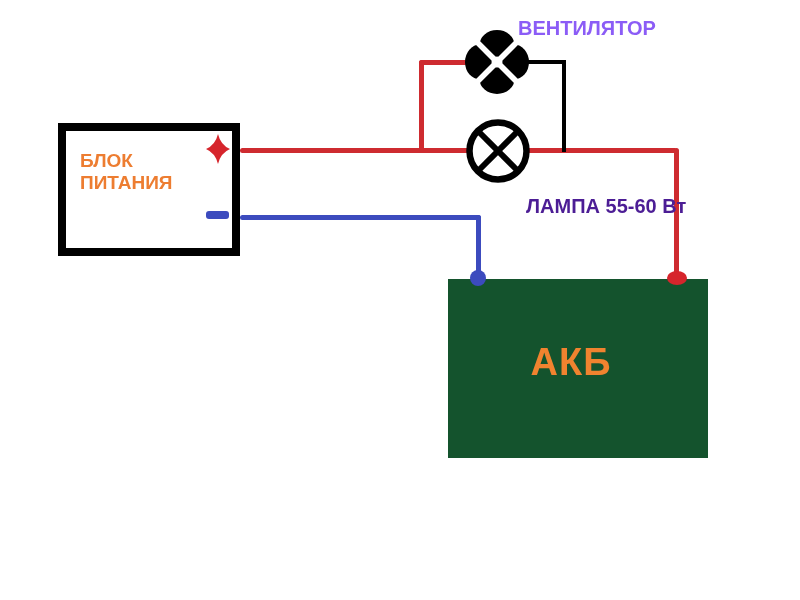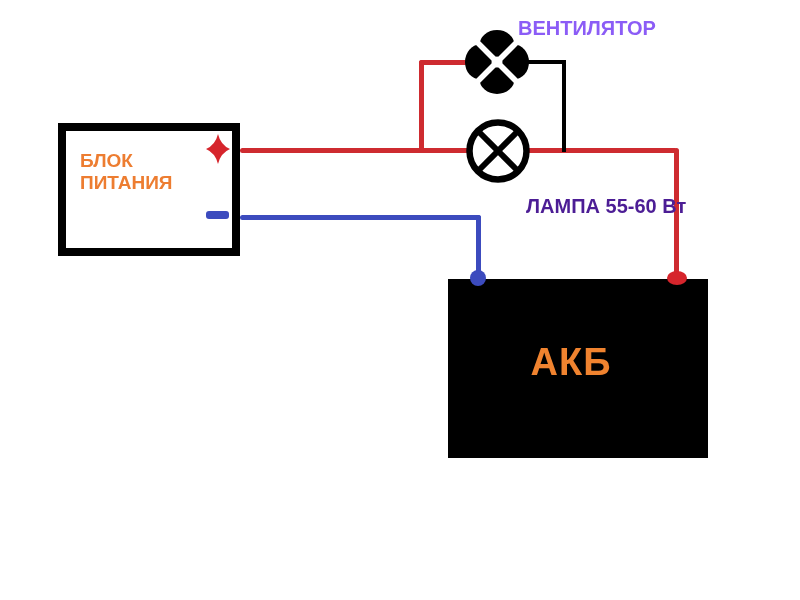--- a/index.html
+++ b/index.html
@@ -40,21 +40,21 @@
   #plus-icon{left:205px;top:133px;}
   #minus-icon{left:206px;top:211px;width:23px;height:8px;background:#3C4BBE;border-radius:3px;}
 
   #fan-icon{left:461px;top:26px;}
   #fan-label{left:518px;top:17px;color:#8b5cf6;font-size:20px;font-weight:700;}
 
   #lamp-icon{left:463px;top:116px;}
   #lamp-label{left:486px;top:195px;color:#4c1d95;font-size:20px;font-weight:700;margin-left:40px;}
 
   #battery-box{
-    left:448px;top:279px;width:260px;height:179px;background:#000000;
+    left:448px;top:279px;width:260px;height:179px;background:#14532d;
     display:flex;align-items:center;justify-content:center;
     padding-right:14px;padding-bottom:12px;box-sizing:border-box;
   }
   #battery-label{color:#F0832F;font-size:38px;font-weight:700;letter-spacing:1px;}
 
   #caption{
     left:22px;top:356px;color:#111;font-size:29px;font-weight:700;line-height:39px;
   }
   #caption span{display:block;}
 </style>

